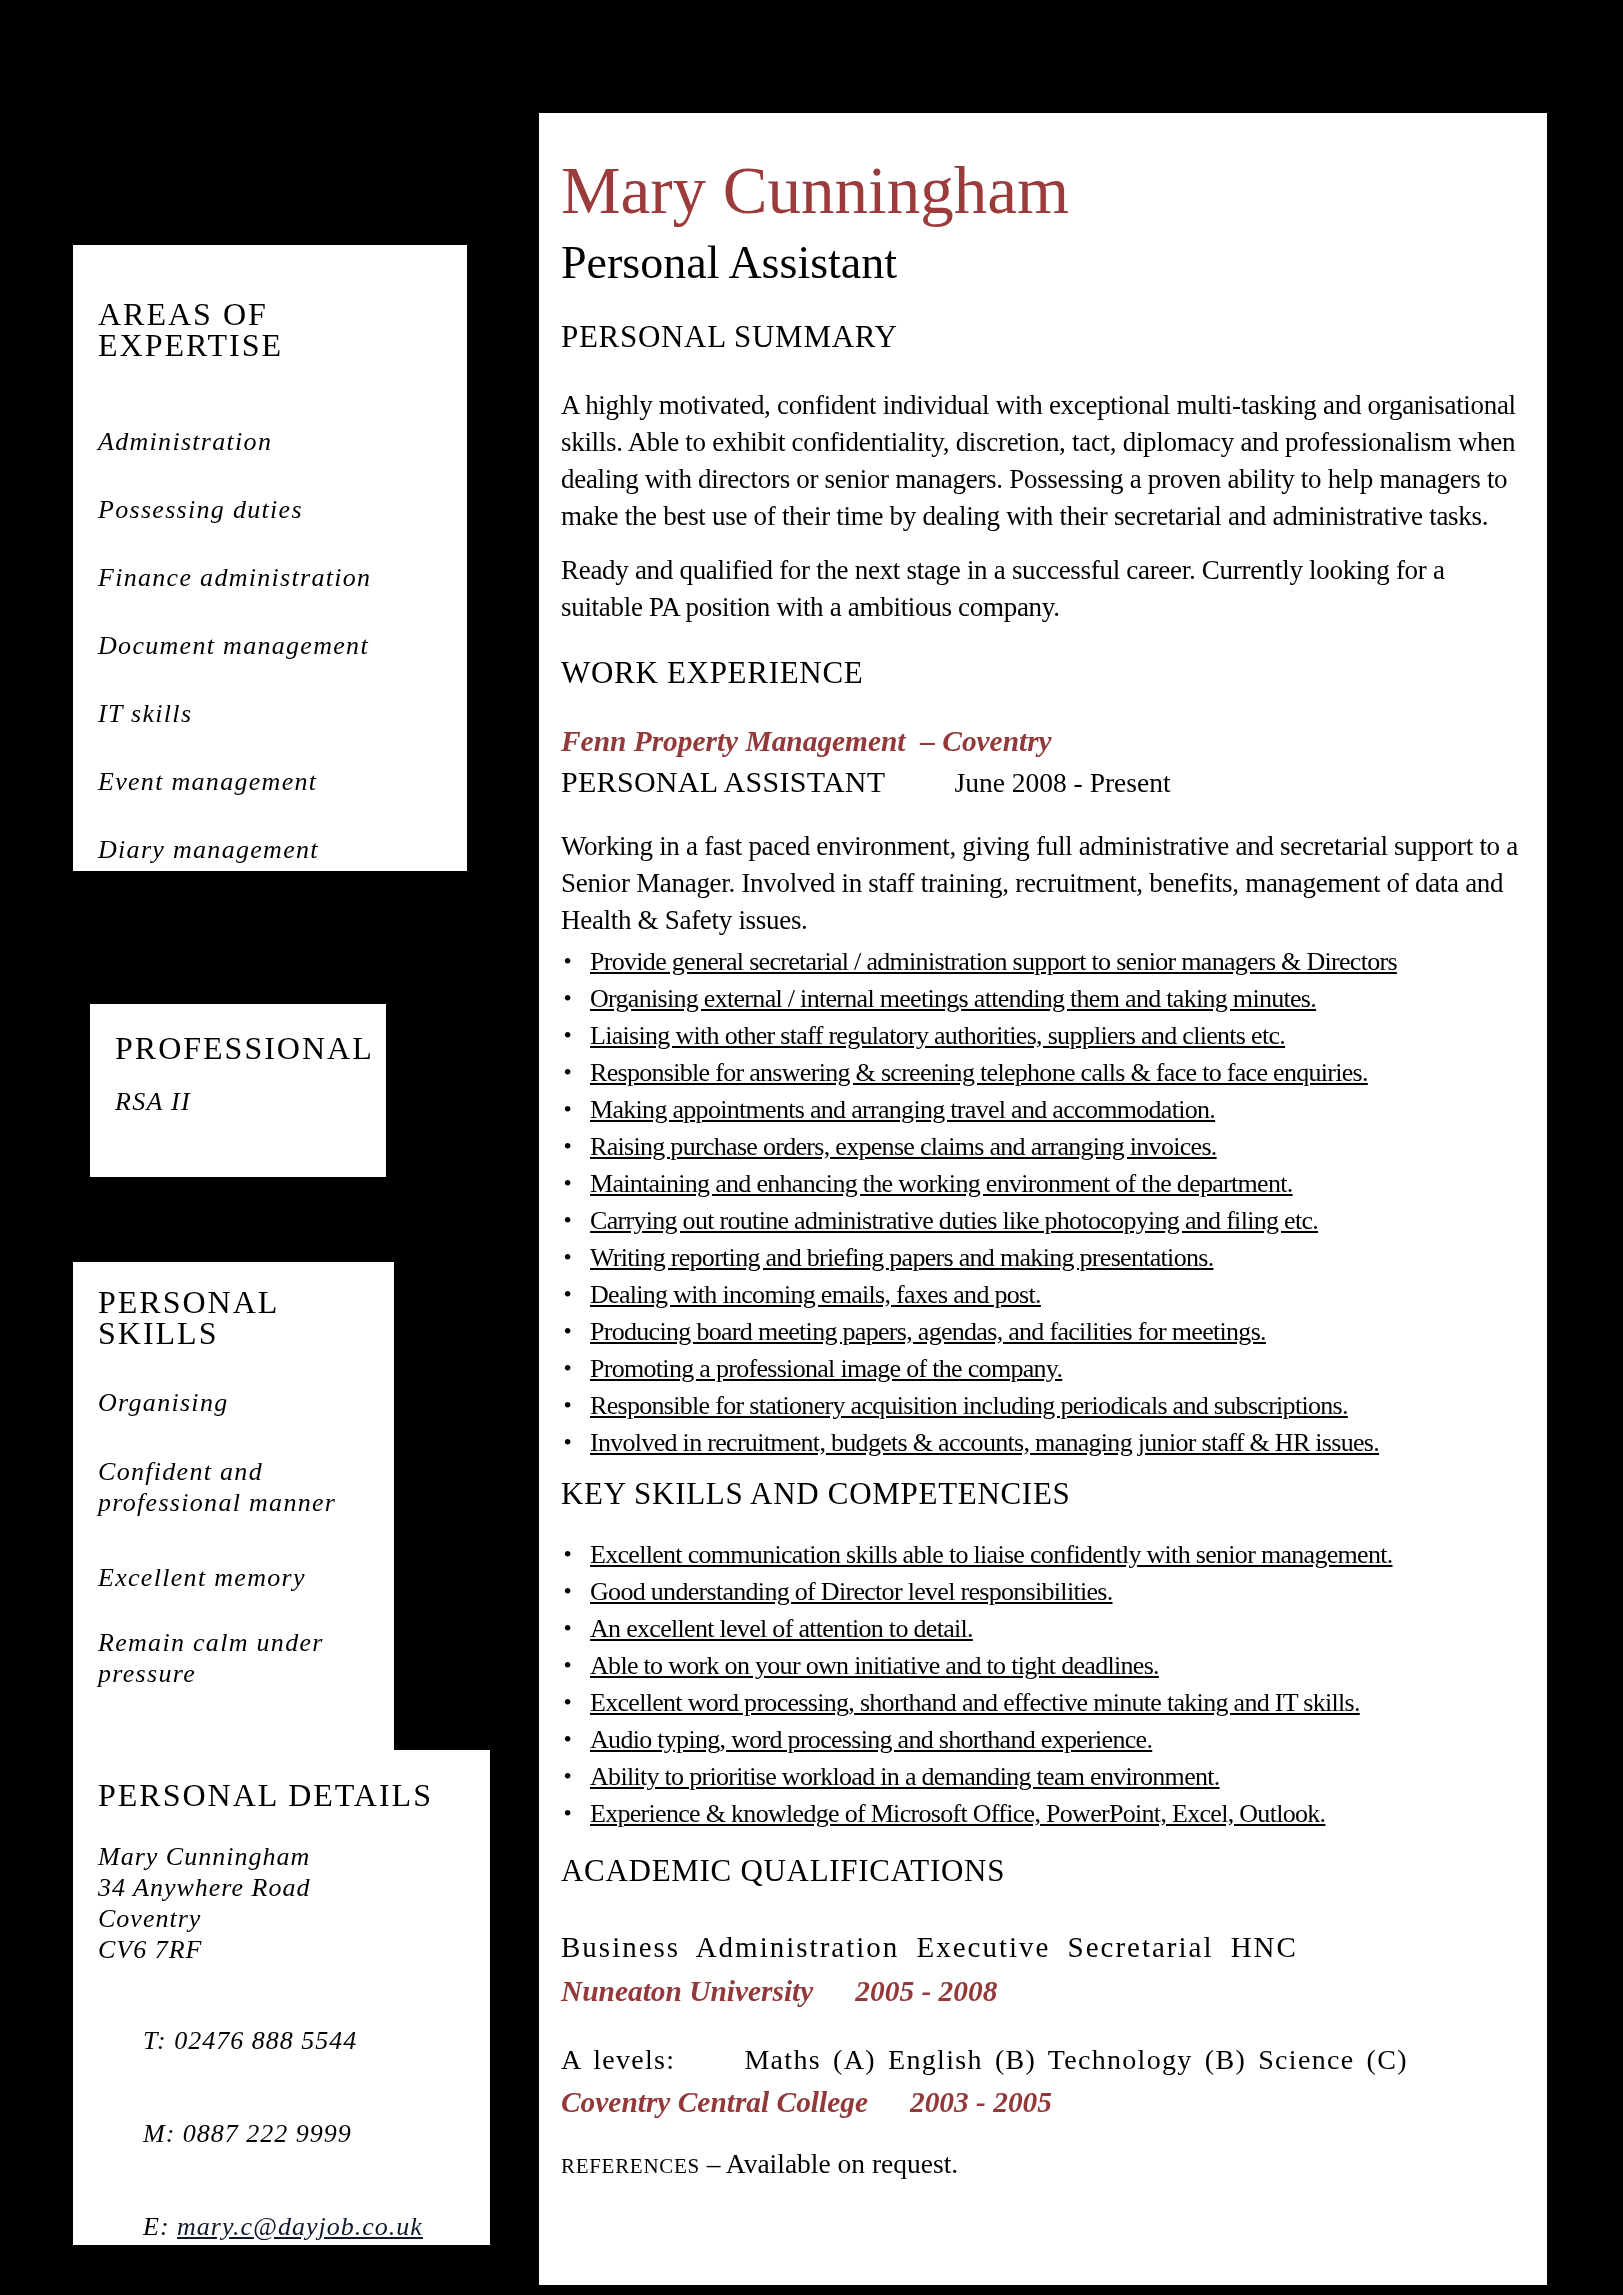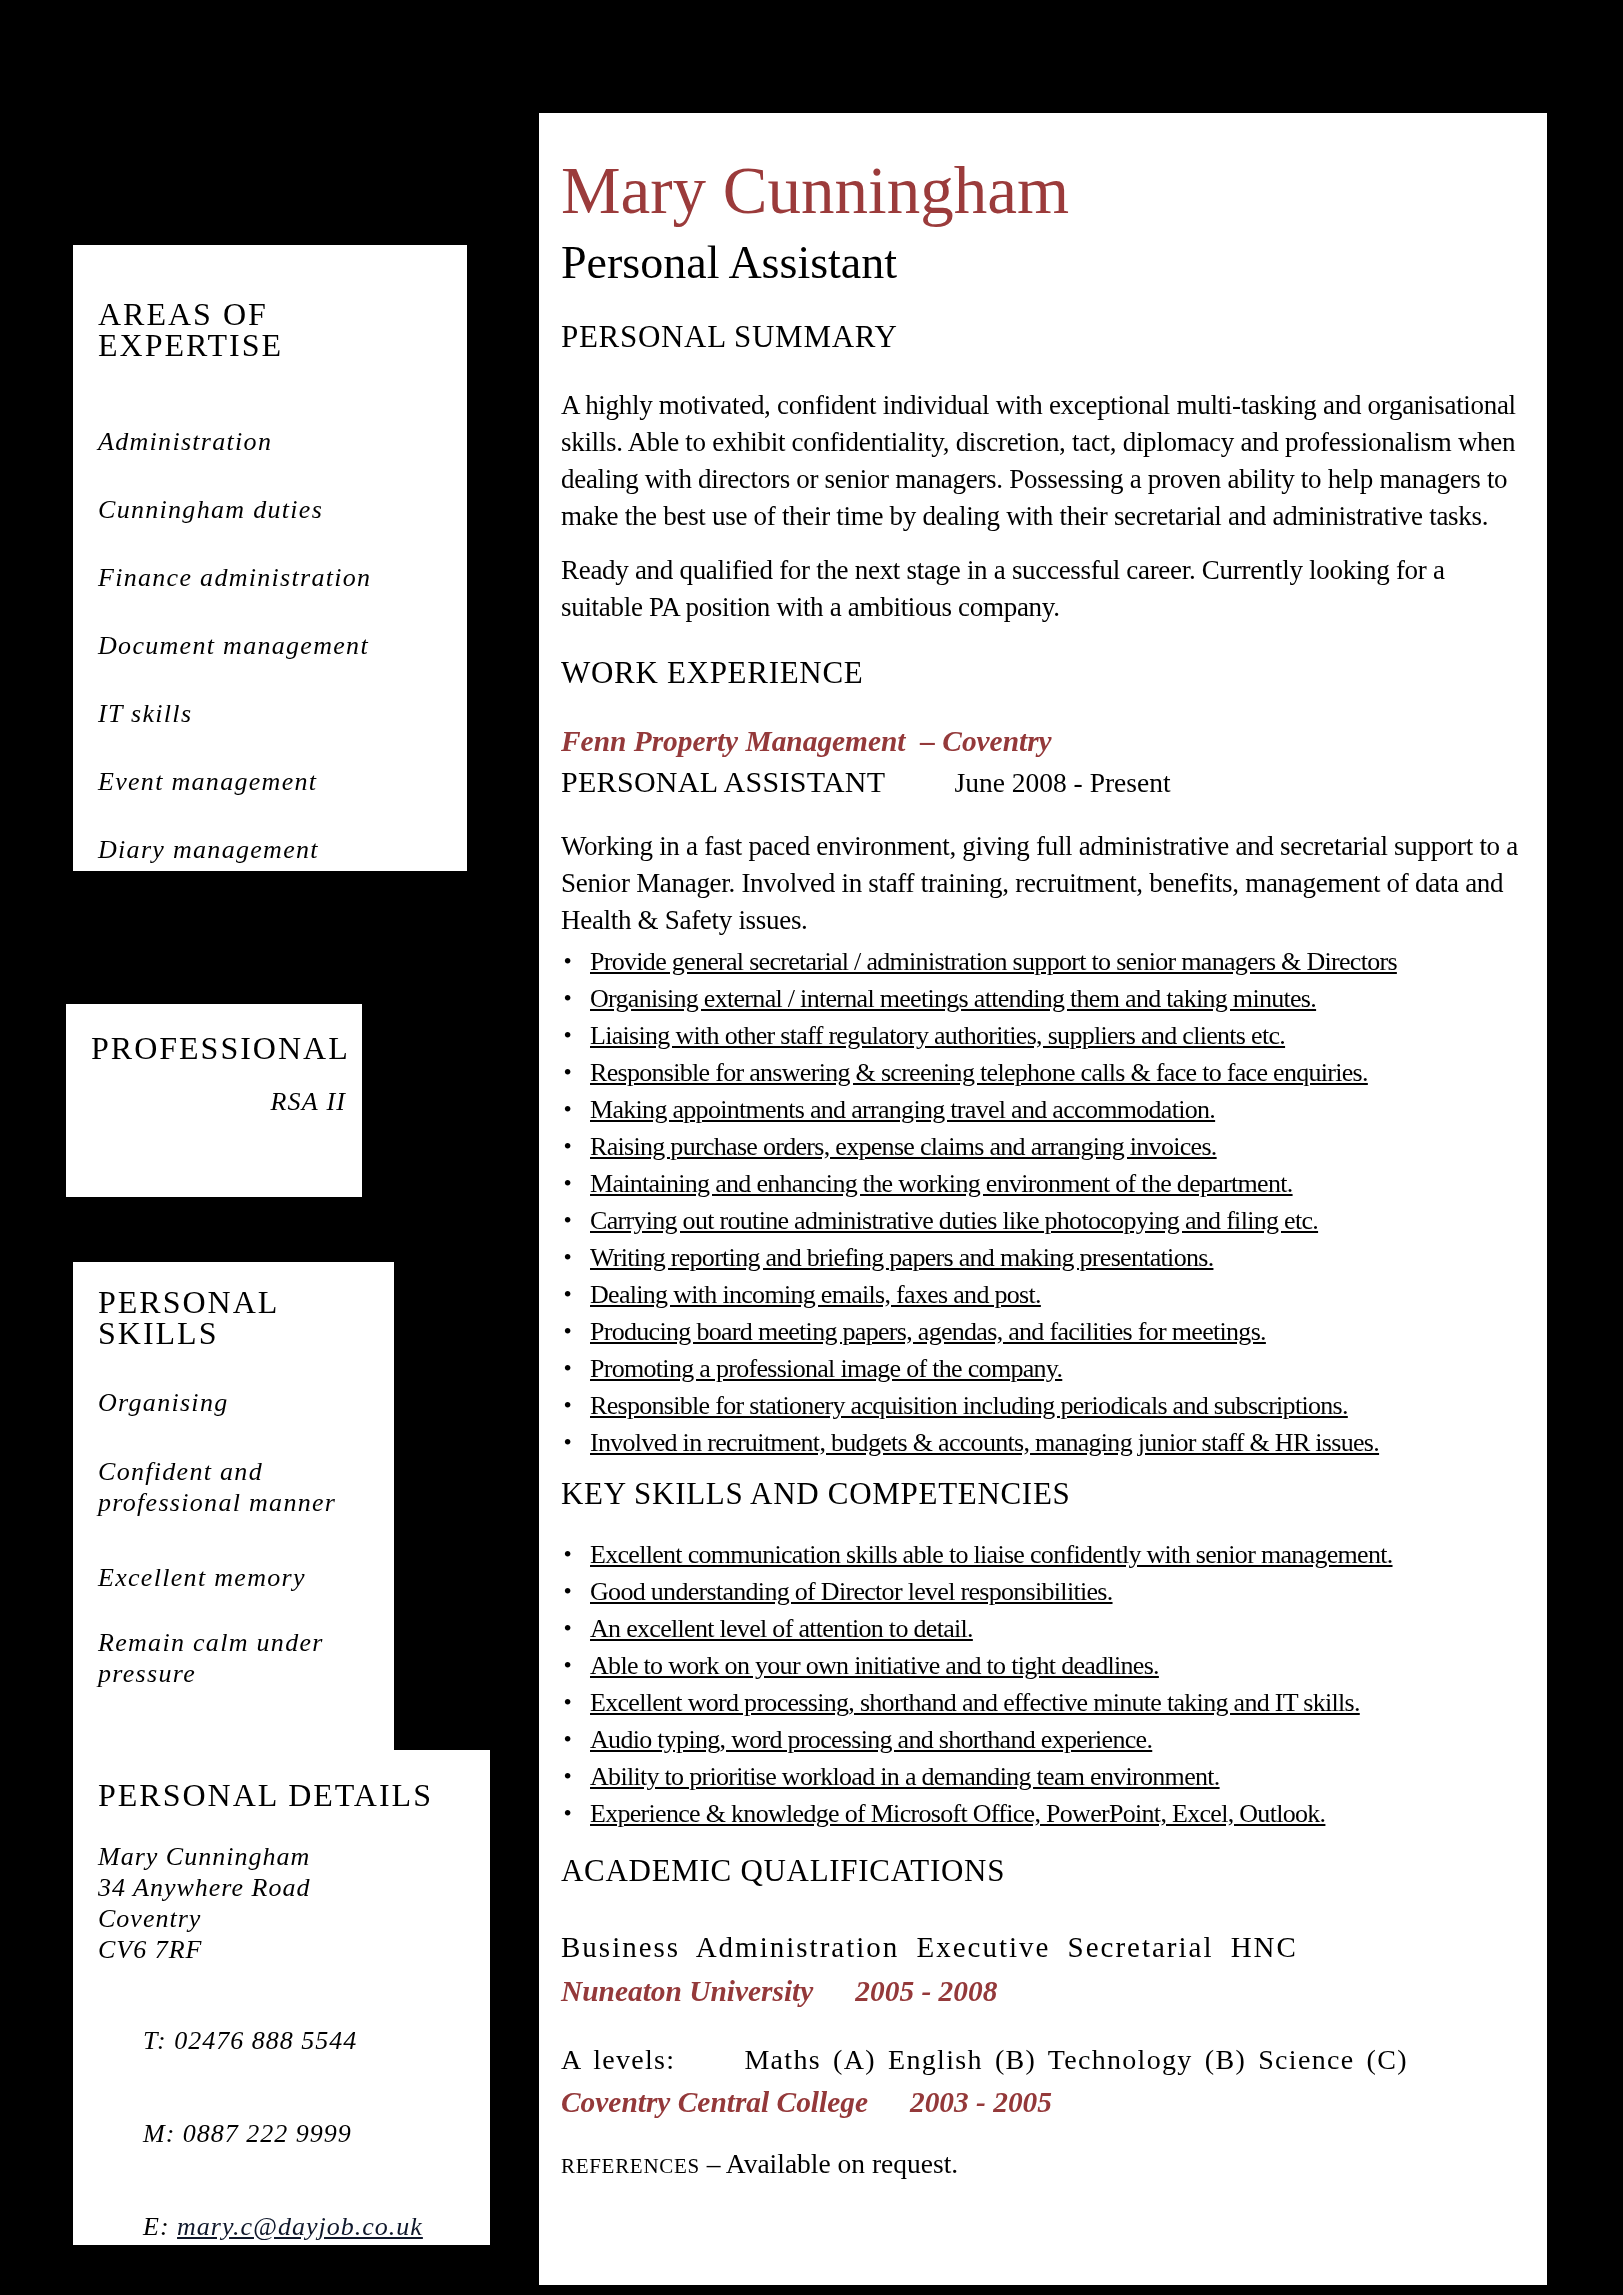--- a/index.html
+++ b/index.html
@@ -40,21 +40,21 @@
   .qual-title{font-size:29px;line-height:37px;letter-spacing:2px;word-spacing:7.9px;margin-top:41px;}
   .school-line{font-size:29.4px;line-height:37px;font-weight:bold;font-style:italic;color:#94393A;margin-top:6.5px;}
   .school-gap{display:inline-block;width:42px;}
   .alevels-line{font-size:28px;line-height:37px;letter-spacing:1.3px;word-spacing:3.9px;margin-top:31px;}
   .alevels-gap{display:inline-block;width:69px;}
   .refs-line{font-size:27.5px;line-height:37px;margin-top:23.6px;}
   .refs-label{font-size:21px;letter-spacing:0.7px;}
 
   
   #expertise-panel{left:73px;top:245px;width:394px;height:626px;padding:54px 15.7px 0 25px;}
-  #professional-panel{left:66px;top:1004px;width:296px;height:193px;padding:29px 15.7px 0 25px;text-align:right;}
+  #professional-panel{left:90px;top:1004px;width:296px;height:173px;padding:29px 15.7px 0 25px;}
   #skills-panel{left:73px;top:1262px;width:321px;height:520px;padding:25px 15.7px 0 25px;}
   #details-panel{left:73px;top:1750px;width:417px;height:495px;padding:30px 13px 0 25px;}
 
   .side-head{font-size:32px;line-height:31px;font-weight:normal;letter-spacing:2px;margin:0;}
   .side-item{font-size:26px;line-height:31px;font-style:italic;letter-spacing:1.3px;margin:0;}
   #expertise-panel .side-item{margin-top:37px;}
   #expertise-panel .side-item.first{margin-top:65px;}
   #professional-panel .side-item{margin-top:22px;}
   #skills-panel .side-item{margin-top:38px;}
   #skills-panel .side-item.g-lg{margin-top:44px;}
@@ -126,21 +126,21 @@
   </div>
 
   <div class="refs-line">
     <span class="refs-label">REFERENCES</span><span> – Available on request.</span>
   </div>
 </div>
 
 <div class="panel" id="expertise-panel">
   <h4 class="side-head">AREAS OF EXPERTISE</h4>
   <div class="side-item first">Administration</div>
-  <div class="side-item">Cunningham duties</div>
+  <div class="side-item">Possessing duties</div>
   <div class="side-item">Finance administration</div>
   <div class="side-item">Document management</div>
   <div class="side-item">IT skills</div>
   <div class="side-item">Event management</div>
   <div class="side-item">Diary management</div>
 </div>
 
 <div class="panel" id="professional-panel">
   <h4 class="side-head">PROFESSIONAL</h4>
   <div class="side-item">RSA II</div>

